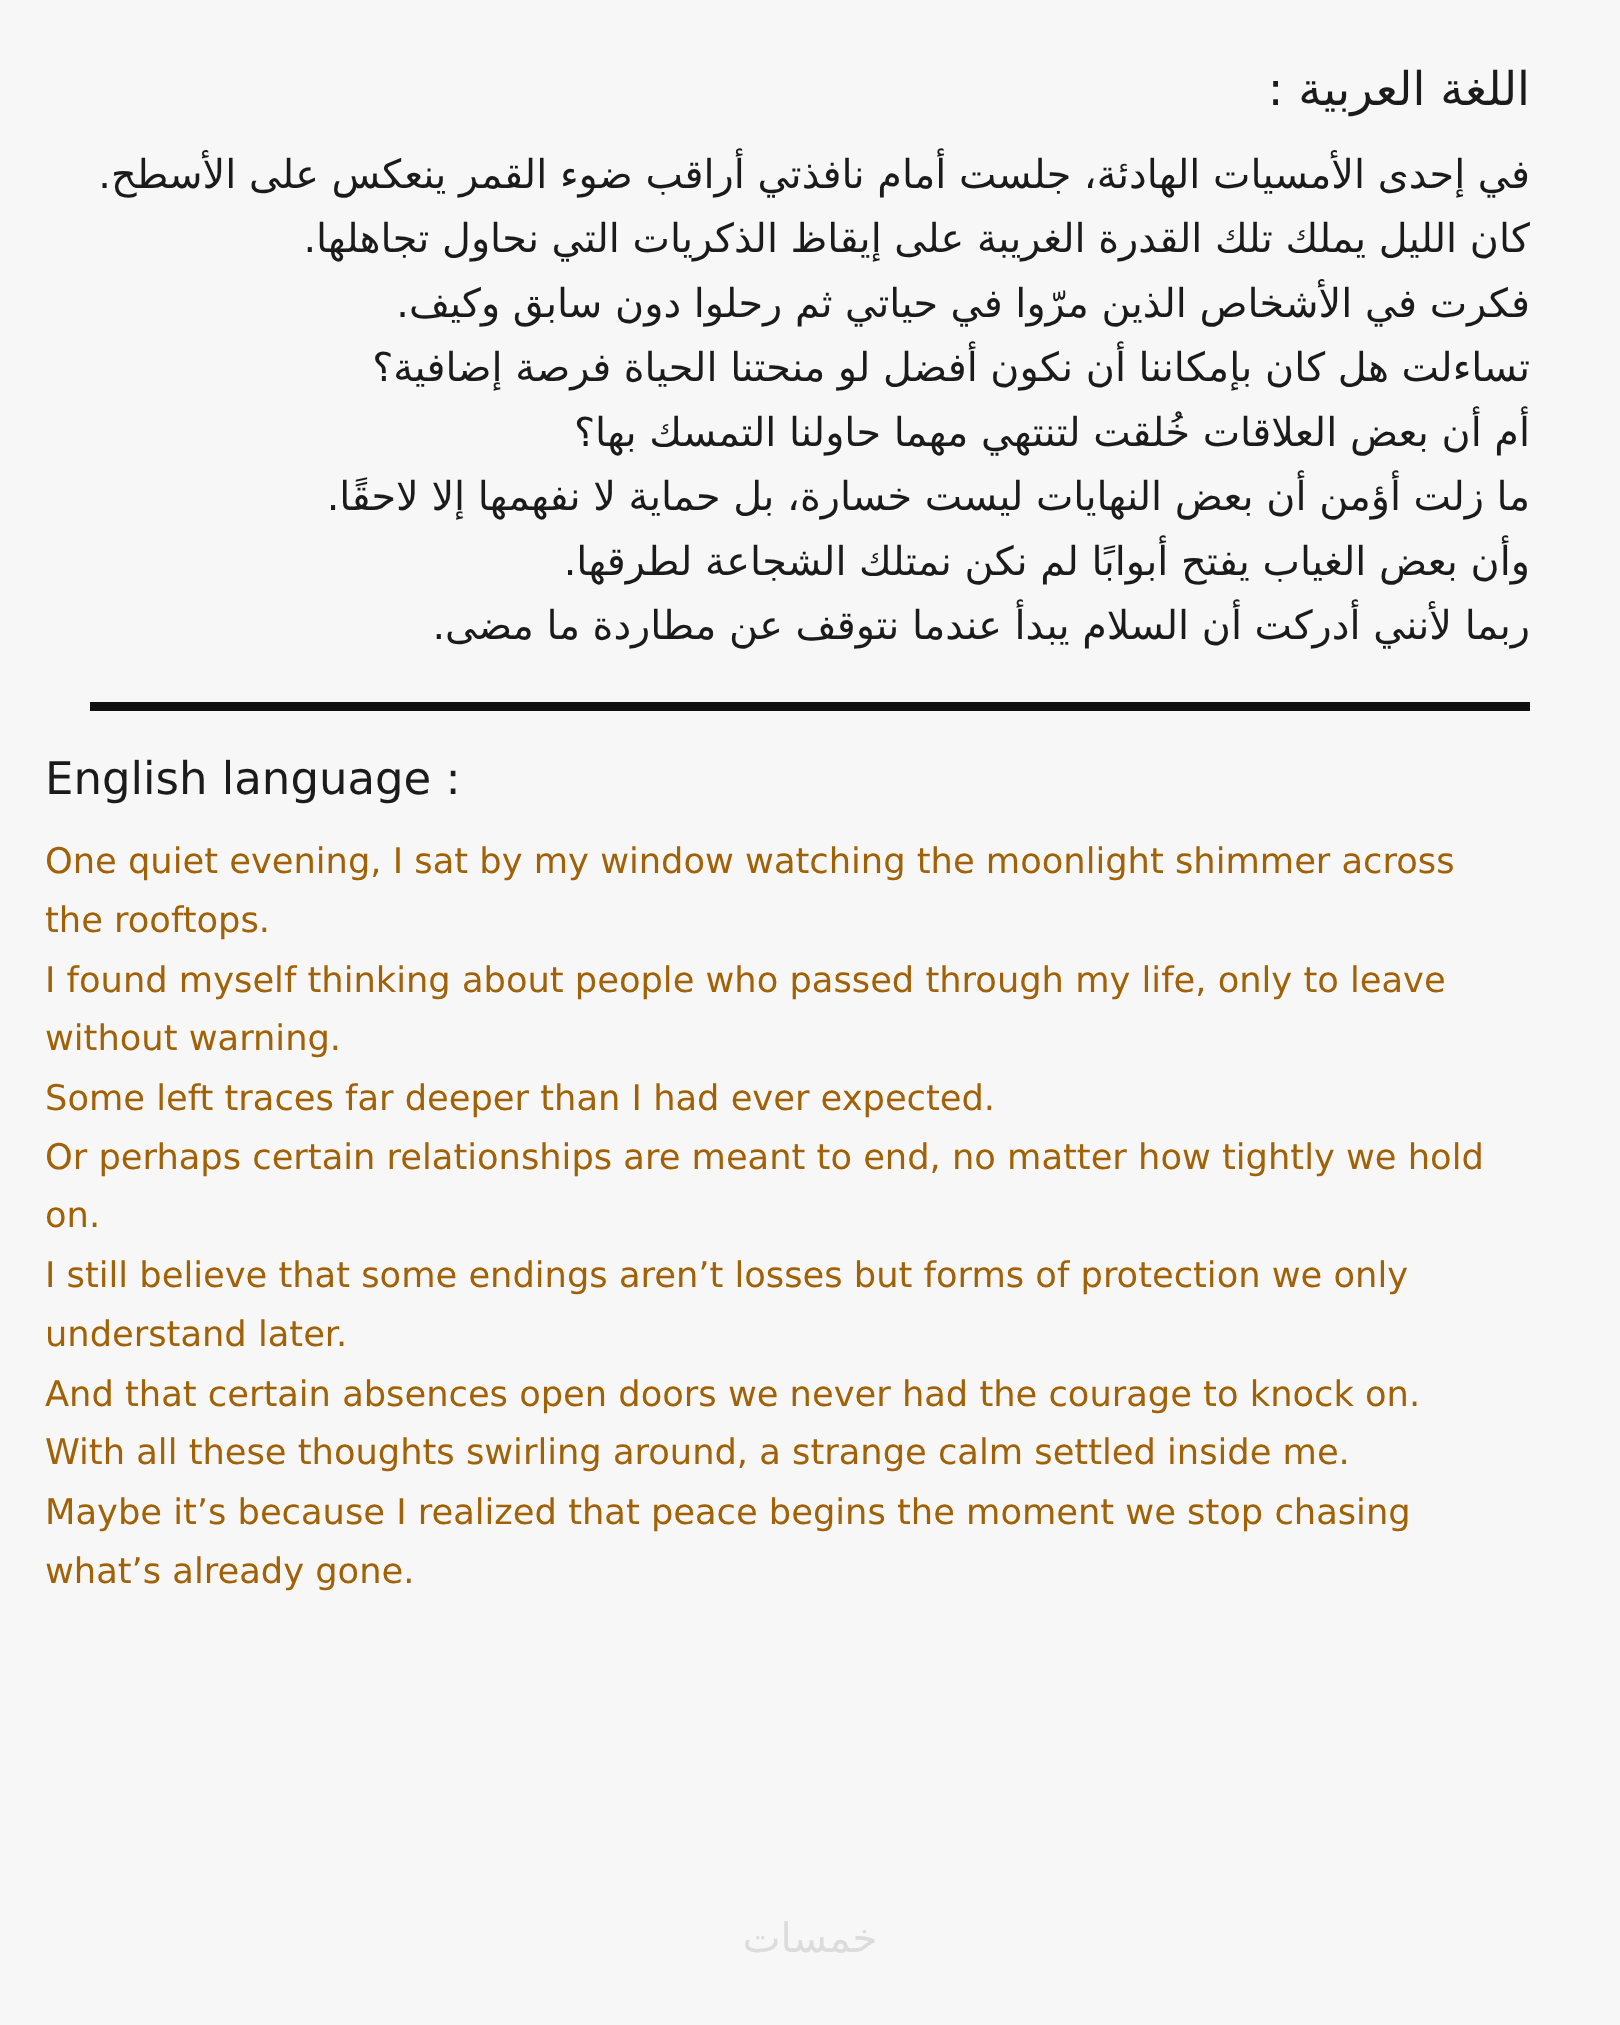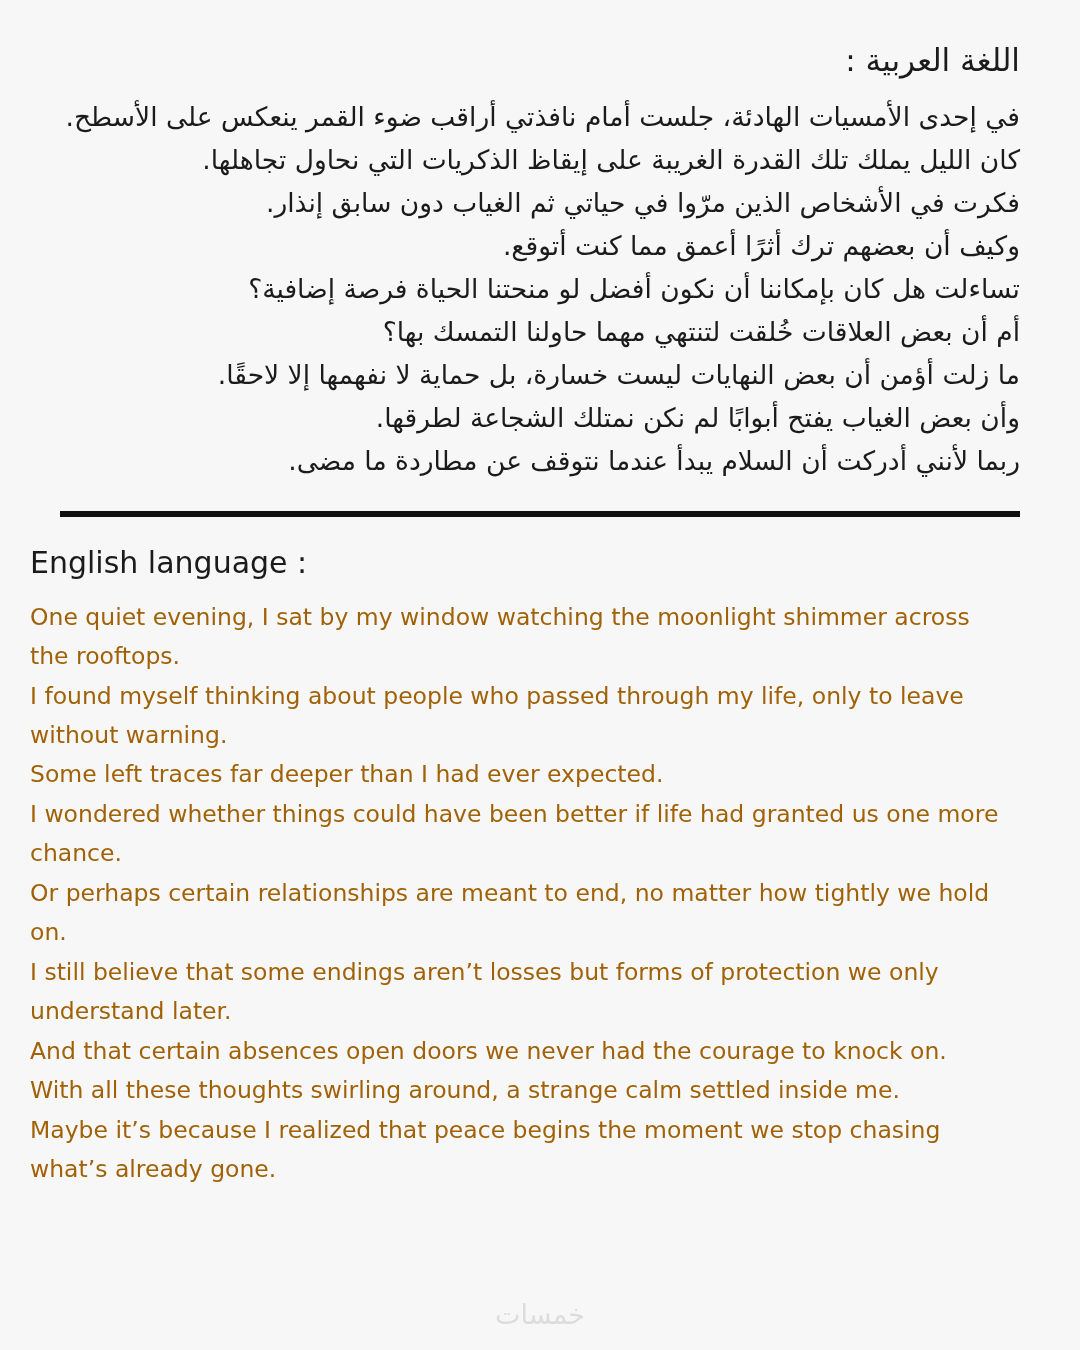--- a/index.html
+++ b/index.html
@@ -75,58 +75,56 @@
   }
   .english-body .line {
     display: block;
   }
 
   
   .watermark {
     position: absolute;
     left: 0;
     right: 0;
-    bottom: 20px;
+    bottom: 42px;
     text-align: center;
     font-size: 27px;
     color: #dcdcdc;
     direction: rtl;
     letter-spacing: 1px;
     user-select: none;
   }
 </style>
 </head>
 <body>
 
 <div class="page">
 
   <section class="arabic-section">
     <h1 class="arabic-heading">اللغة العربية :</h1>
     <div class="arabic-body">
       <span class="line">في إحدى الأمسيات الهادئة، جلست أمام نافذتي أراقب ضوء القمر ينعكس على الأسطح.</span>
       <span class="line">كان الليل يملك تلك القدرة الغريبة على إيقاظ الذكريات التي نحاول تجاهلها.</span>
-      <span class="line">فكرت في الأشخاص الذين مرّوا في حياتي ثم الغياب دون سابق إنذار.</span>
-      <span class="line">وكيف أن بعضهم ترك أثرًا أعمق مما كنت أتوقع.</span>
+      <span class="line">فكرت في الأشخاص الذين مرّوا في حياتي ثم رحلوا دون سابق وكيف.</span>
       <span class="line">تساءلت هل كان بإمكاننا أن نكون أفضل لو منحتنا الحياة فرصة إضافية؟</span>
       <span class="line">أم أن بعض العلاقات خُلقت لتنتهي مهما حاولنا التمسك بها؟</span>
       <span class="line">ما زلت أؤمن أن بعض النهايات ليست خسارة، بل حماية لا نفهمها إلا لاحقًا.</span>
       <span class="line">وأن بعض الغياب يفتح أبوابًا لم نكن نمتلك الشجاعة لطرقها.</span>
       <span class="line">ربما لأنني أدركت أن السلام يبدأ عندما نتوقف عن مطاردة ما مضى.</span>
     </div>
   </section>
 
   <hr class="divider">
 
   <section class="english-section">
     <h2 class="english-heading">English language :</h2>
     <div class="english-body">
       <span class="line">One quiet evening, I sat by my window watching the moonlight shimmer across the rooftops.</span>
       <span class="line">I found myself thinking about people who passed through my life, only to leave without warning.</span>
       <span class="line">Some left traces far deeper than I had ever expected.</span>
-      <span class="line">I wondered whether things could have been better if life had granted us one more chance.</span>
       <span class="line">Or perhaps certain relationships are meant to end, no matter how tightly we hold on.</span>
       <span class="line">I still believe that some endings aren’t losses but forms of protection we only understand later.</span>
       <span class="line">And that certain absences open doors we never had the courage to knock on.</span>
       <span class="line">With all these thoughts swirling around, a strange calm settled inside me.</span>
       <span class="line">Maybe it’s because I realized that peace begins the moment we stop chasing what’s already gone.</span>
     </div>
   </section>
 
   <div class="watermark">خمسات</div>
 

